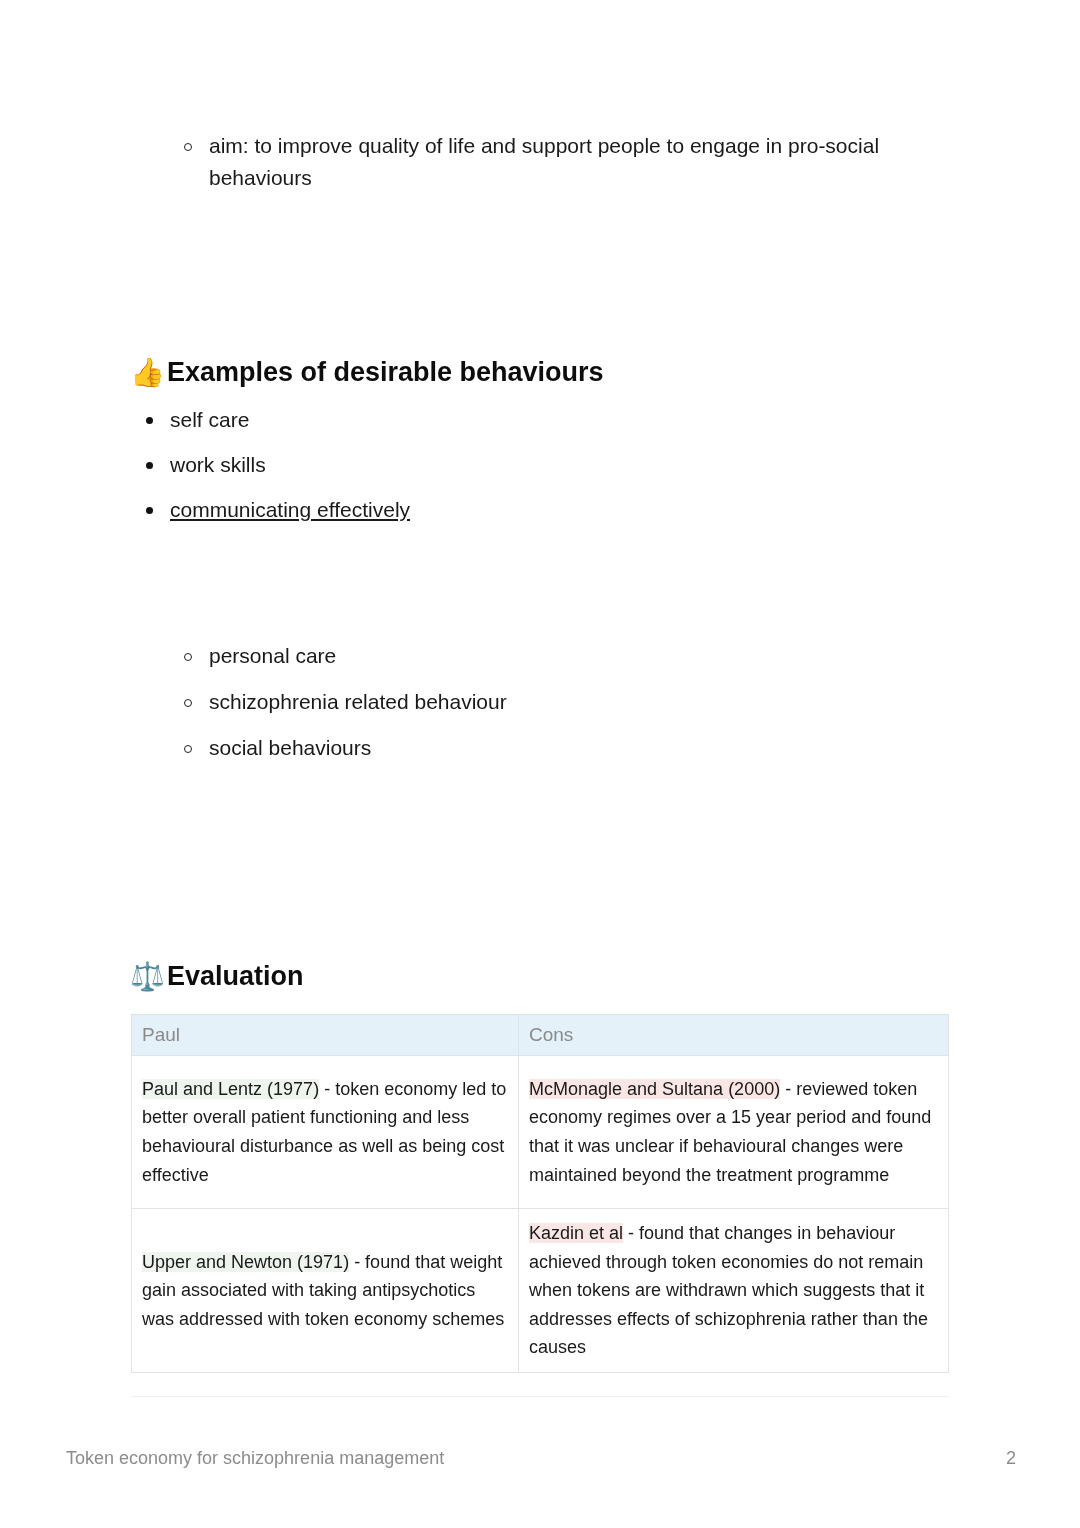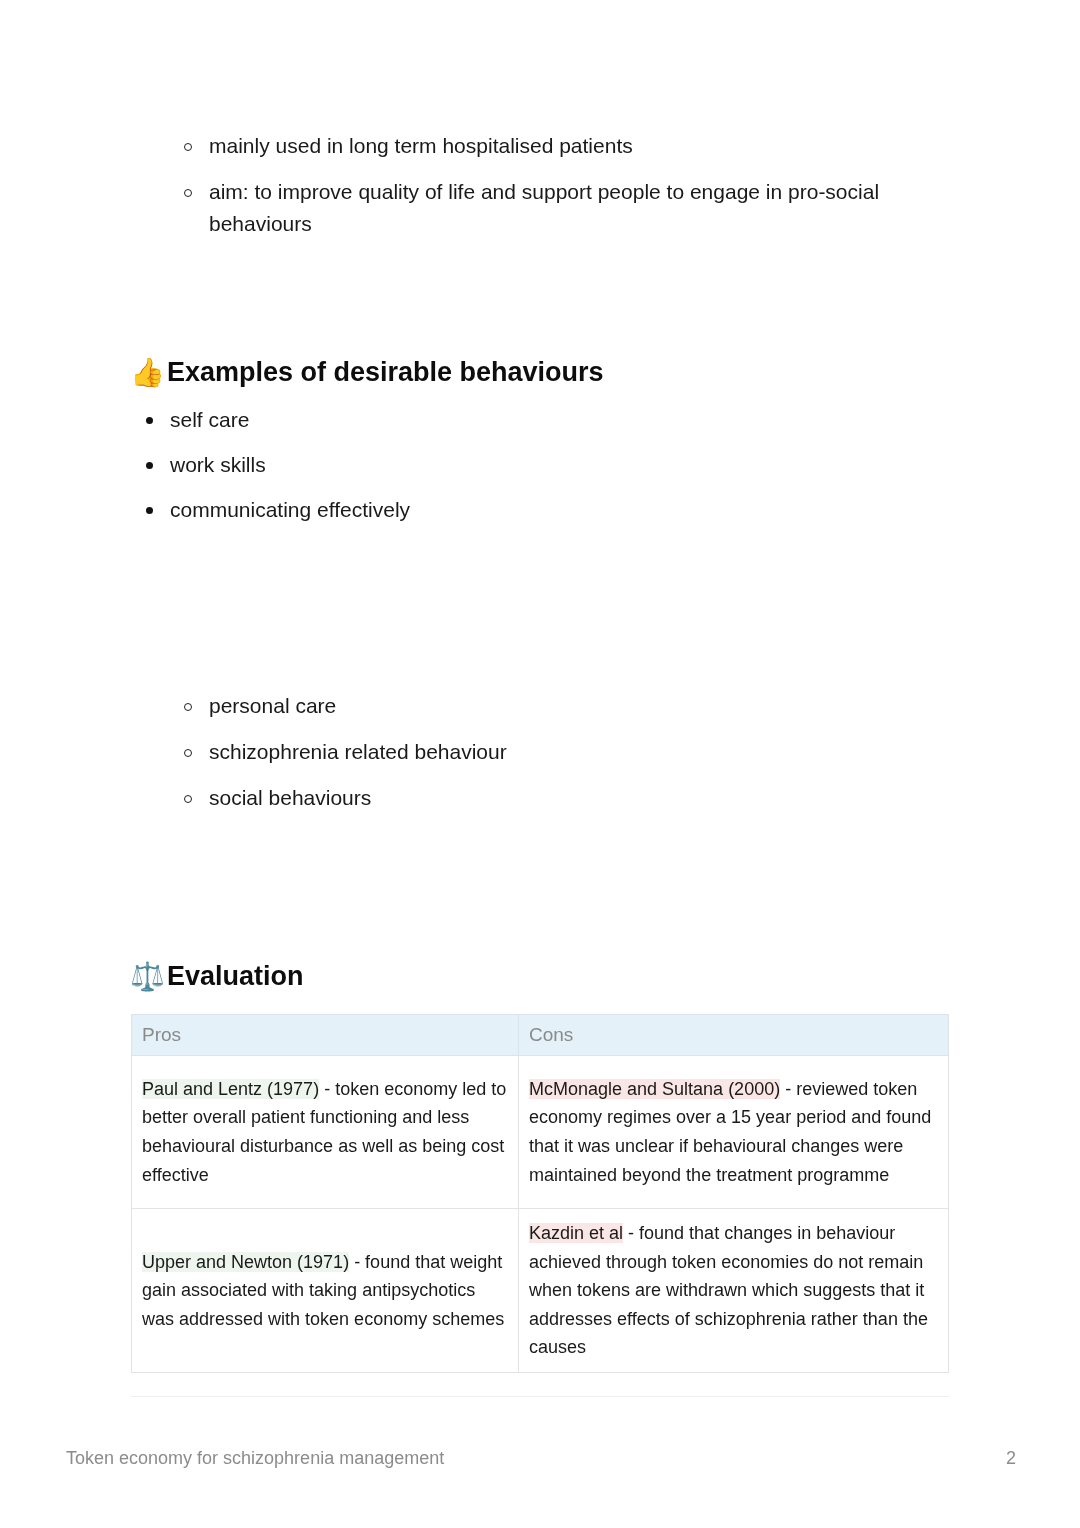--- a/index.html
+++ b/index.html
@@ -19,50 +19,49 @@
   .hl-green { background: #eef5ee; }
   .hl-red { background: #fbe6e6; }
   .divider { position: absolute; left: 131px; top: 1396px; width: 818px; height: 1px; background: #efefef; }
   .footer-title { position: absolute; left: 66px; top: 1448px; font-size: 18px; color: #8c8c8c; }
   .footer-page { position: absolute; right: 64px; top: 1448px; font-size: 18px; color: #8c8c8c; }
 </style>
 </head>
 <body>
 
 <ul class="sub-list" style="top:130px; width:720px;">
-  <li class="sub-item" style="margin-bottom:14px;">mainly used in long term hospitalised patients</li>
   <li class="sub-item">aim: to improve quality of life and support people to engage in pro-social behaviours</li>
 </ul>
 
 <div class="heading" style="top:356px;">
   <span class="emoji">👍</span>
   <span>Examples of desirable behaviours</span>
 </div>
 
 <ul class="main-list" style="top:404px;">
   <li class="main-item" style="margin-bottom:13px;">self care</li>
   <li class="main-item" style="margin-bottom:13px;">work skills</li>
-  <li class="main-item" style="margin-bottom:14px;">communicating effectively</li>
+  <li class="main-item" style="margin-bottom:14px;text-decoration:underline;">communicating effectively</li>
 </ul>
 
-<ul class="sub-list" style="top:690px;">
+<ul class="sub-list" style="top:640px;">
   <li class="sub-item" style="margin-bottom:14px;">personal care</li>
   <li class="sub-item" style="margin-bottom:14px;">schizophrenia related behaviour</li>
   <li class="sub-item">social behaviours</li>
 </ul>
 
 <div class="heading" style="top:960px;">
   <span class="emoji">⚖️</span>
   <span>Evaluation</span>
 </div>
 
 <table class="eval">
   <thead>
     <tr>
-      <th>Pros</th>
+      <th>Paul</th>
       <th>Cons</th>
     </tr>
   </thead>
   <tbody>
     <tr style="height:153px;">
       <td class="pro"><span class="hl-green">Paul and Lentz (1977)</span><span> - token economy led to better overall patient functioning and less behavioural disturbance as well as being cost effective</span></td>
       <td><span class="hl-red">McMonagle and Sultana (2000)</span><span> - reviewed token economy regimes over a 15 year period and found that it was unclear if behavioural changes were maintained beyond the treatment programme</span></td>
     </tr>
     <tr style="height:153px;">
       <td class="pro"><span class="hl-green">Upper and Newton (1971)</span><span> - found that weight gain associated with taking antipsychotics was addressed with token economy schemes</span></td>

